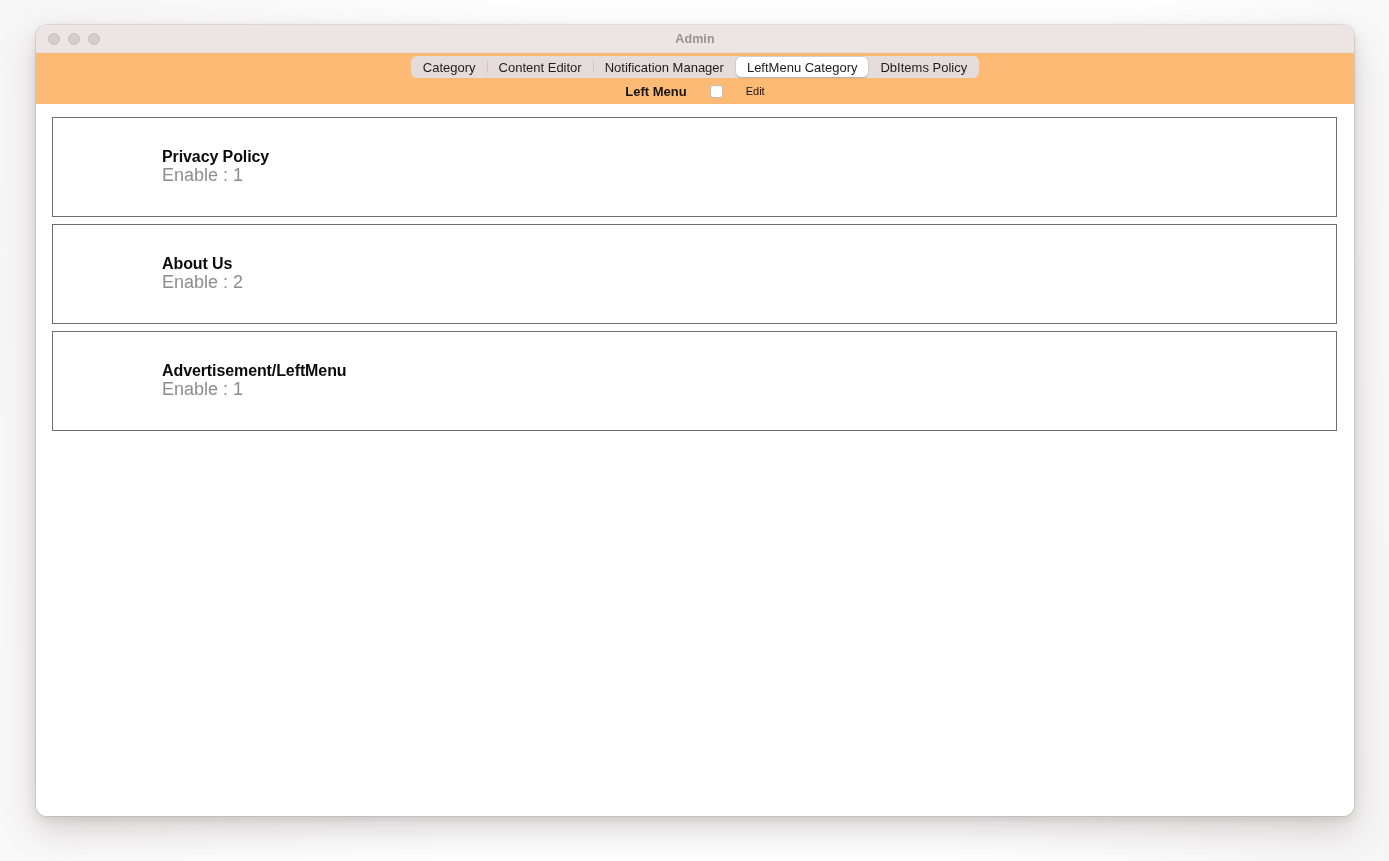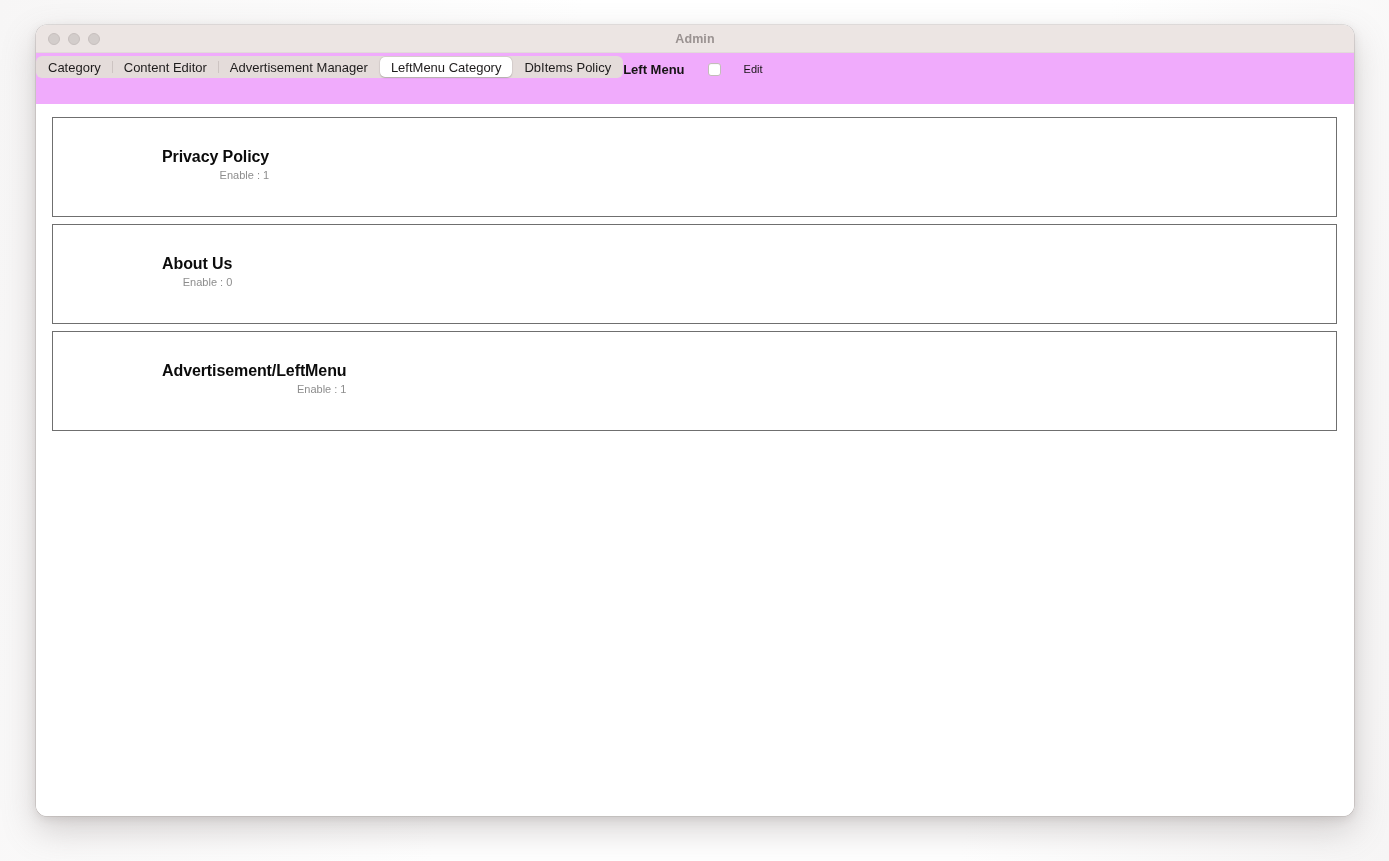--- a/index.html
+++ b/index.html
@@ -64,23 +64,24 @@
     text-align: center;
     font-size: 12.5px;
     font-weight: bold;
     color: #9a9291;
     letter-spacing: 0.1px;
   }
 
   
   .toolbar {
     flex: 0 0 51px;
-    background: #f0abfc;
-    display: flex;
-    flex-direction: row;
+    background: #fdba74;
+    display: flex;
+    flex-direction: column;
+    align-items: center;
     padding-top: 3px;
   }
 
   .tabbar {
     display: flex;
     align-items: center;
     height: 22px;
     background: #e4dcda;
     border-radius: 6px;
     padding: 0 1px;
@@ -146,33 +147,33 @@
     background: #ffffff;
     height: 100px;
     margin-bottom: 7px;
     display: flex;
     align-items: center;
     padding-left: 109px;
   }
   .card-text {
     display: inline-flex;
     flex-direction: column;
-    align-items: flex-end;
+    align-items: flex-start;
     margin-top: -3px;
   }
   .card-title {
     font-size: 16px;
     font-weight: bold;
     color: #0b0b0b;
     letter-spacing: -0.1px;
     line-height: 19px;
     white-space: nowrap;
   }
   .card-sub {
-    font-size: 11px;
+    font-size: 18px;
     color: #8d8d8d;
     line-height: 17px;
     margin-top: 1px;
     white-space: nowrap;
   }
 </style>
 </head>
 <body>
 
 <div class="desktop">
@@ -187,21 +188,21 @@
       <div class="window-title">Admin</div>
     </div>
 
     <div class="toolbar">
 
       <div class="tabbar">
         <div class="tab">Category</div>
         <div class="tab-sep"></div>
         <div class="tab">Content Editor</div>
         <div class="tab-sep"></div>
-        <div class="tab">Advertisement Manager</div>
+        <div class="tab">Notification Manager</div>
         <div class="tab-sep hidden"></div>
         <div class="tab selected">LeftMenu Category</div>
         <div class="tab-sep hidden"></div>
         <div class="tab">DbItems Policy</div>
       </div>
 
       <div class="subheader">
         <span class="subheader-label">Left Menu</span>
         <span class="checkbox"></span>
         <span class="checkbox-label">Edit</span>
@@ -214,21 +215,21 @@
       <div class="card">
         <div class="card-text">
           <div class="card-title">Privacy Policy</div>
           <div class="card-sub">Enable : 1</div>
         </div>
       </div>
 
       <div class="card">
         <div class="card-text">
           <div class="card-title">About Us</div>
-          <div class="card-sub">Enable : 0</div>
+          <div class="card-sub">Enable : 2</div>
         </div>
       </div>
 
       <div class="card">
         <div class="card-text">
           <div class="card-title">Advertisement/LeftMenu</div>
           <div class="card-sub">Enable : 1</div>
         </div>
       </div>
 

